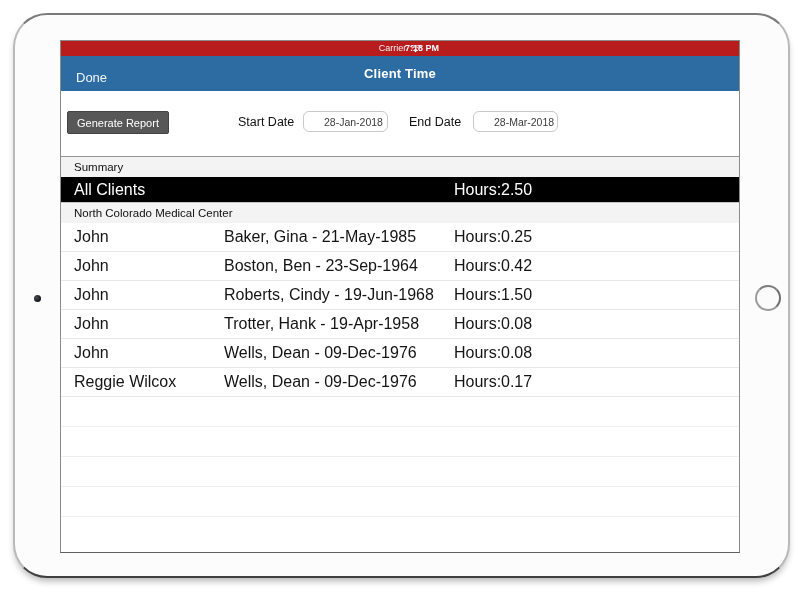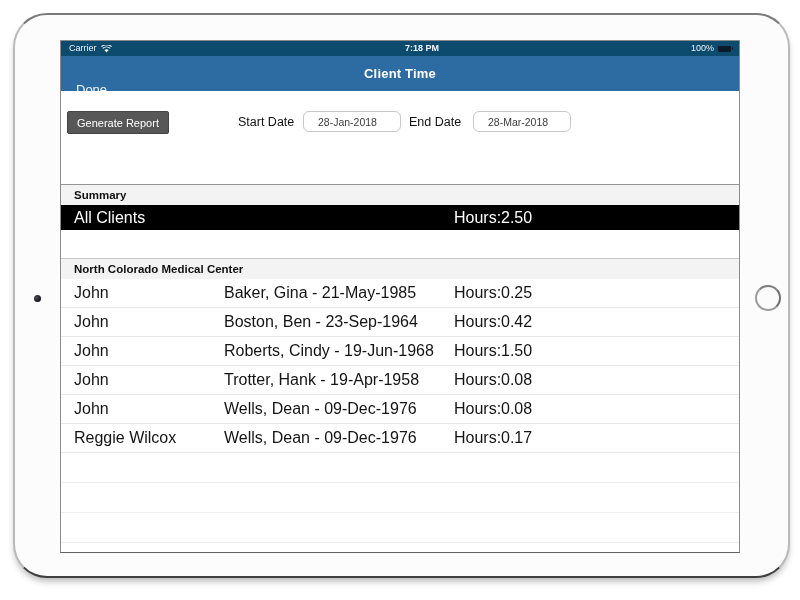--- a/index.html
+++ b/index.html
@@ -30,74 +30,74 @@
 
   
   .screen {
     position: absolute; left: 45px; top: 25px; width: 680px; height: 513px;
     border: 1px solid #8b8b8b; border-bottom-color: #5f5f5f;
     background: #ffffff; overflow: hidden;
   }
 
   
   .status-bar {
-    height: 15px; background: #0c4a6e; color: #eef3f9;
+    height: 15px; background: #b91c1c; color: #eef3f9;
     display: flex; align-items: center; justify-content: space-between;
-    padding: 0 8px; font-size: 9px; line-height: 15px;
+    padding: 0 8px; font-size: 9px; line-height: 15px; flex-direction: column;
   }
   .status-left, .status-right { display: flex; align-items: center; gap: 4px; }
   .status-time { position: absolute; left: 0; right: 0; text-align: center; font-weight: bold; font-size: 9px; color: #f2f6fb; pointer-events: none; padding-left: 44px; }
   .wifi-icon svg { display: block; }
   .battery-icon {
     display: inline-block; width: 13px; height: 6px; background: #0b1b2b;
     border-radius: 1px; position: relative;
   }
   .battery-icon::after {
     content: ""; position: absolute; right: -2px; top: 1.5px;
     width: 1.5px; height: 3px; background: #0b1b2b; border-radius: 0 1px 1px 0;
   }
 
   
   .nav-bar {
     height: 35px; background: #2d6ba3; position: relative;
     display: flex; align-items: center; justify-content: center;
   }
   .nav-done {
-    position: absolute; left: 15px; top: 16px; height: 35px; line-height: 35px;
+    position: absolute; left: 15px; top: 4px; height: 35px; line-height: 35px;
     color: #f2f6fa; font-size: 13px; cursor: pointer; background: none; border: none;
     font-family: "Liberation Sans", sans-serif;
   }
   .nav-title { color: #ffffff; font-size: 13px; font-weight: bold; letter-spacing: 0.2px; }
 
   
   .toolbar { position: relative; height: 65px; background: #fff; }
   .gen-report-btn {
     position: absolute; left: 6px; top: 20px; height: 23px;
     background: #575757; border: 1px solid #434343; border-radius: 2px;
     color: #ffffff; font-size: 11px; padding: 0 9px; cursor: pointer;
     font-family: "Liberation Sans", sans-serif;
   }
   .date-label { position: absolute; top: 24px; font-size: 12.5px; color: #111; }
   .start-date-label { left: 177px; }
   .end-date-label { left: 348px; }
   .date-input {
-    position: absolute; top: 20px; width: 98px; height: 21px;
+    position: absolute; top: 20px; width: 85px; height: 21px;
     border: 1px solid #c9c9c9; border-radius: 6px; background: #fff;
-    font-size: 10.5px; color: #3c3c3c; padding: 0 0 0 14px;
+    font-size: 10.5px; color: #3c3c3c; padding: 0 0 0 20px;
     font-family: "Liberation Sans", sans-serif; line-height: 19px;
   }
   .start-date-input { left: 242px; }
   .end-date-input { left: 412px; }
 
   
   .report-table { position: relative; }
   .section-header {
     height: 21px; line-height: 20px; background: #f3f3f3;
     border-top: 1px solid #c6c6c6;
-    font-size: 11.5px; font-weight: bold; color: #101010; padding-left: 13px; margin-top: 28px;
+    font-size: 11.5px; font-weight: normal; color: #101010; padding-left: 13px;
   }
   .section-header.first { border-top: 1px solid #949494; }
   .data-row {
     position: relative; height: 29px; background: #fff;
     border-bottom: 1px solid #e7e7e7; font-size: 16px; color: #141414;
   }
   .data-row .cell { position: absolute; top: 0; line-height: 28px; white-space: nowrap; }
   .col-name  { left: 13px; }
   .col-client { left: 163px; }
   .col-hours-label { left: 393px; }

